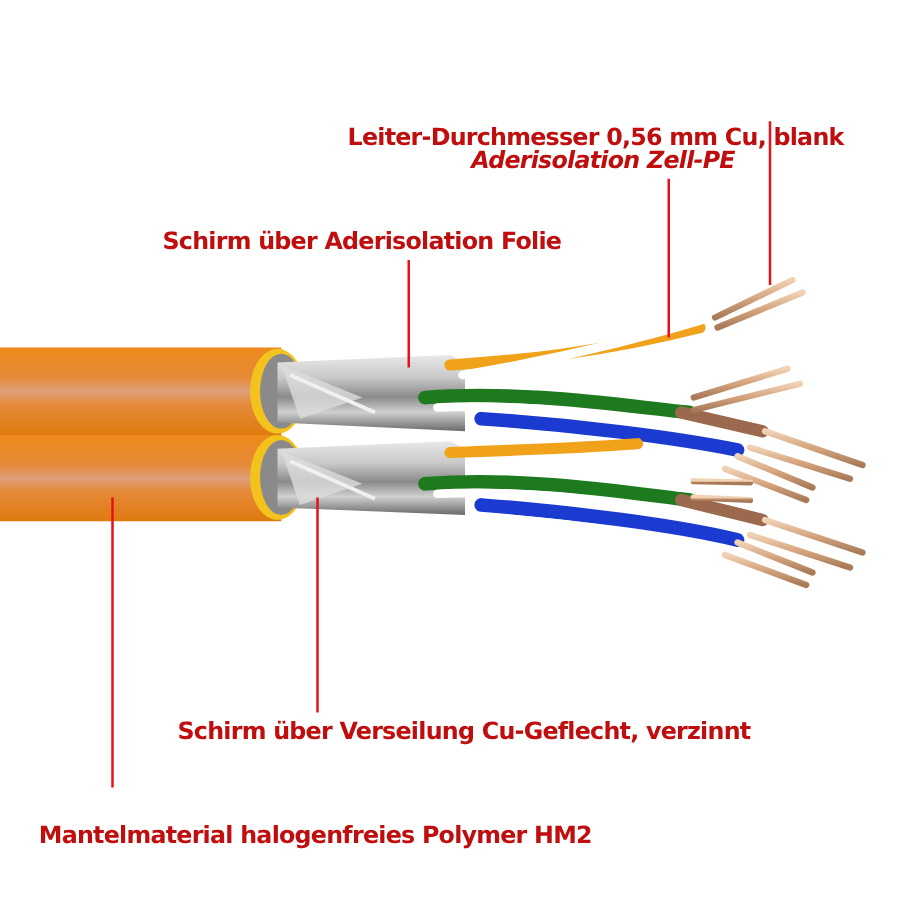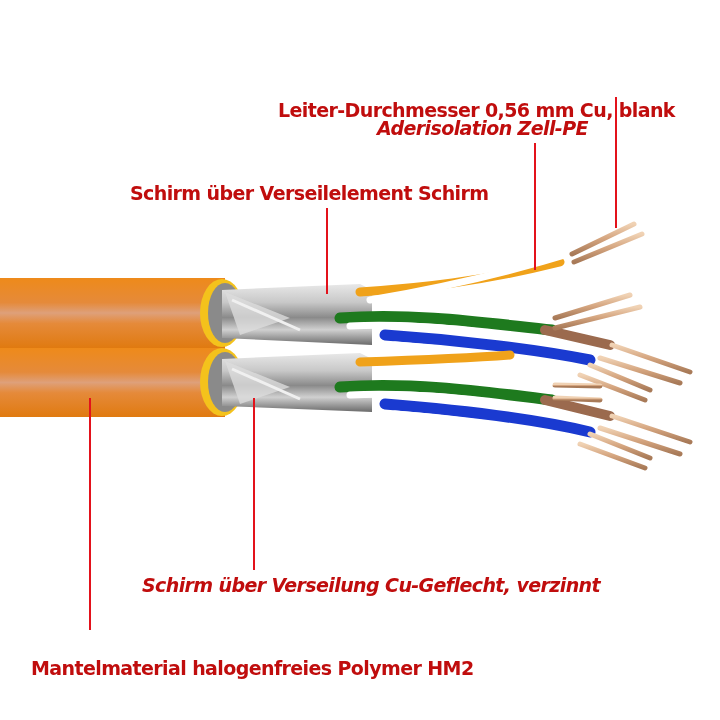--- a/index.html
+++ b/index.html
@@ -92,15 +92,15 @@
 </svg>
 
 <div class="leader" style="left:615px; top:97px; height:131px;"></div>
 <div class="leader" style="left:534px; top:143px; height:127px;"></div>
 <div class="leader" style="left:326px; top:208px; height:86px;"></div>
 <div class="leader" style="left:253px; top:398px; height:172px;"></div>
 <div class="leader" style="left:89px; top:398px; height:232px;"></div>
 
 <div class="label" style="left:278px; top:67px;margin-top:32px;">Leiter-Durchmesser 0,56 mm Cu, blank</div>
 <div class="label" style="left:377px; top:117px;font-style:italic;">Aderisolation Zell-PE</div>
-<div class="label" style="left:130px; top:182px;">Schirm über Verseilelement  Schirm</div>
-<div class="label" style="left:142px; top:574px;font-style:italic;">Schirm über Verseilung Cu-Geflecht, verzinnt</div>
+<div class="label" style="left:130px; top:182px;">Schirm über Aderisolation  Folie</div>
+<div class="label" style="left:142px; top:574px;">Schirm über Verseilung Cu-Geflecht, verzinnt</div>
 <div class="label" style="left:31px; top:633px;margin-top:24px;">Mantelmaterial halogenfreies Polymer HM2</div>
 
 </body></html>

